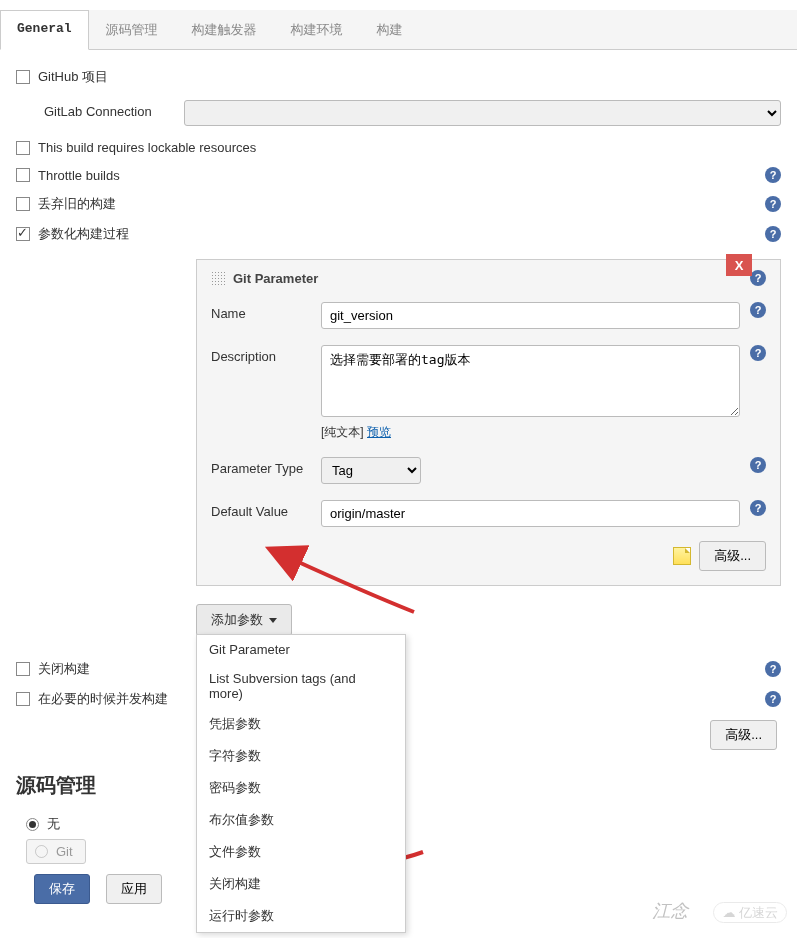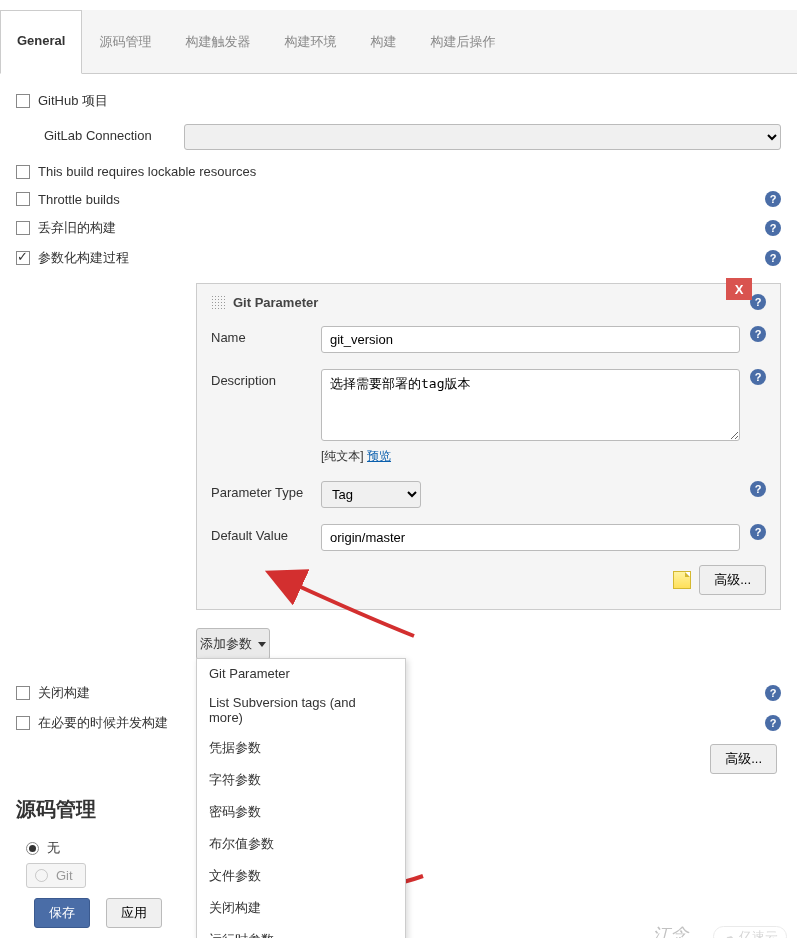--- a/index.html
+++ b/index.html
@@ -1,18 +1,18 @@
 <!DOCTYPE html>
 <html><head>
   <meta charset="utf-8">
   <style>
     * { box-sizing: border-box; margin: 0; padding: 0; }
     body { font-family: Arial, "Microsoft YaHei", sans-serif; font-size: 13px; color: #333; background: #fff; width: 797px; }
     .tabs { display: flex; border-bottom: 1px solid #ccc; background: #f5f5f5; padding: 0; margin-top: 10px; }
-    .tab { padding: 22px 16px; color: #888; cursor: pointer; border: 1px solid transparent; border-bottom: none; }
+    .tab { padding: 10px 16px; color: #888; cursor: pointer; border: 1px solid transparent; border-bottom: none; font-family: Liberation Mono, monospace; }
     .tab.active { background: #fff; color: #333; border: 1px solid #ccc; border-bottom: 1px solid #fff; margin-bottom: -1px; font-weight: bold; }
     .content { padding: 12px 16px 60px 16px; }
     .row { display: flex; align-items: center; padding: 6px 0; position: relative; }
     .checkbox { width: 14px; height: 14px; border: 1px solid #888; margin-right: 8px; flex-shrink: 0; cursor: pointer; position: relative; }
     .checkbox.checked::after { content: "✓"; position: absolute; top: -3px; left: 0px; font-size: 13px; color: #333; }
     .label { color: #333; }
     .help { width: 16px; height: 16px; border-radius: 50%; background: #4a6da7; color: #fff; font-size: 11px; font-weight: bold; display: flex; align-items: center; justify-content: center; cursor: pointer; margin-left: auto; flex-shrink: 0; }
     .indent { margin-left: 28px; }
     .field-row { display: flex; align-items: flex-start; padding: 8px 0; }
     .field-label { width: 140px; flex-shrink: 0; color: #333; padding-top: 4px; }
@@ -27,21 +27,21 @@
     .panel-title { font-weight: bold; color: #444; }
     .close-x { position: absolute; top: -6px; right: 28px; background: #d9534f; color: #fff; width: 26px; height: 22px; display: flex; align-items: center; justify-content: center; font-weight: bold; cursor: pointer; font-size: 13px; }
     .panel .field-row .field-label { width: 110px; }
     .subtext { font-size: 12px; color: #333; }
     .subtext a { color: #0b5fad; text-decoration: underline; cursor: pointer; }
     .btn { padding: 5px 14px; border: 1px solid #bbb; border-radius: 3px; background: #f0f0f0; cursor: pointer; font-size: 13px; }
     .btn-primary { background: #4a6da7; color: #fff; border-color: #3b5a8f; }
     .btn-row-right { display: flex; justify-content: flex-end; gap: 8px; align-items: center; margin-top: 6px; }
     .note-icon { width: 18px; height: 18px; display: inline-block; background: linear-gradient(#fff3a0,#ffe05a); border: 1px solid #d4b830; position: relative; }
     .note-icon::after { content:""; position:absolute; top:0; right:0; border-left:5px solid #d4b830; border-top:5px solid #fff; }
-    .dropdown-btn { padding: 6px 3px; border: 1px solid #bbb; border-radius: 3px; background: #eaeaea; cursor: pointer; font-size: 13px; display: inline-flex; align-items: center; gap: 6px; }
+    .dropdown-btn { padding: 6px 14px; border: 1px solid #bbb; border-radius: 3px; background: #eaeaea; cursor: pointer; font-size: 13px; display: inline-flex; align-items: center; gap: 6px; }
     .caret { width: 0; height: 0; border-left: 4px solid transparent; border-right: 4px solid transparent; border-top: 5px solid #333; }
     .dropdown-menu { position: absolute; top: 30px; left: 0; width: 210px; background: #fff; border: 1px solid #ccc; box-shadow: 2px 2px 6px rgba(0,0,0,.15); z-index: 10; }
     .dropdown-item { padding: 7px 12px; cursor: pointer; color: #333; font-size: 13px; }
     .add-param-wrap { margin-left: 180px; margin-top: 18px; position: relative; }
     .section-title { font-size: 20px; font-weight: bold; margin: 22px 0 10px 0; color: #333; }
     .radio-row { display: flex; align-items: center; gap: 8px; padding: 6px 0 6px 10px; }
     .radio { width: 13px; height: 13px; border: 1px solid #888; border-radius: 50%; cursor: pointer; position: relative; }
     .radio.selected::after { content:""; position:absolute; top:2px; left:2px; width:7px; height:7px; border-radius:50%; background:#333; }
     .radio.disabled { opacity: .4; }
     .bottom-bar { display: flex; gap: 16px; padding: 10px 0 4px 18px; }
@@ -51,21 +51,20 @@
   </style>
 </head>
 <body>
 
 <div class="tabs">
   <div class="tab active">General</div>
   <div class="tab">源码管理</div>
   <div class="tab">构建触发器</div>
   <div class="tab">构建环境</div>
   <div class="tab">构建</div>
-  <div class="tab">构建后操作</div>
 </div>
 
 <div class="content" style="position:relative;">
 
   <div class="row">
     <span class="checkbox"></span>
     <span class="label">GitHub 项目</span>
   </div>
 
   <div class="field-row indent">

